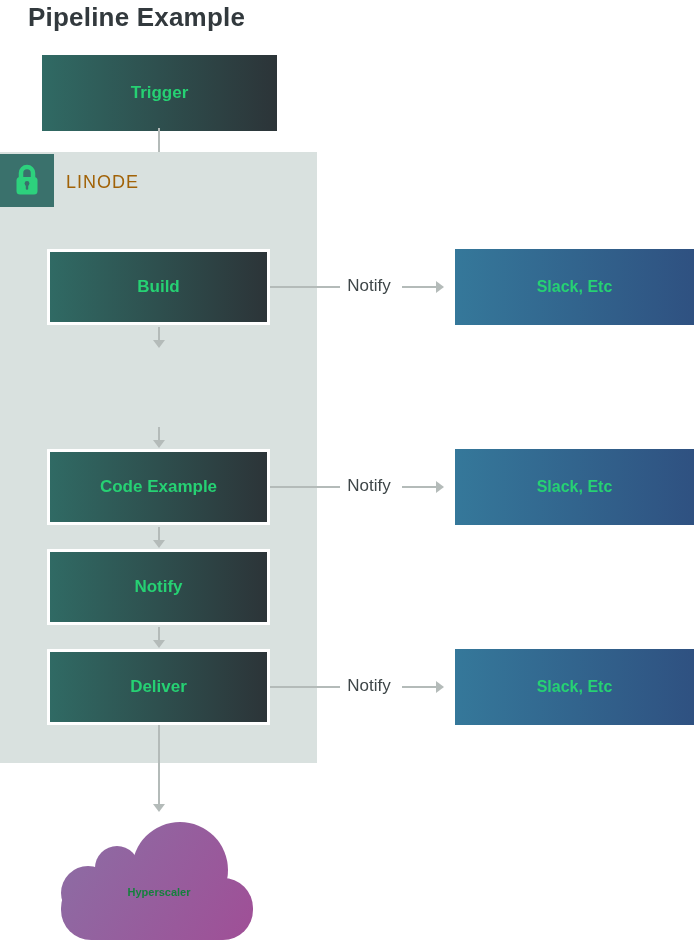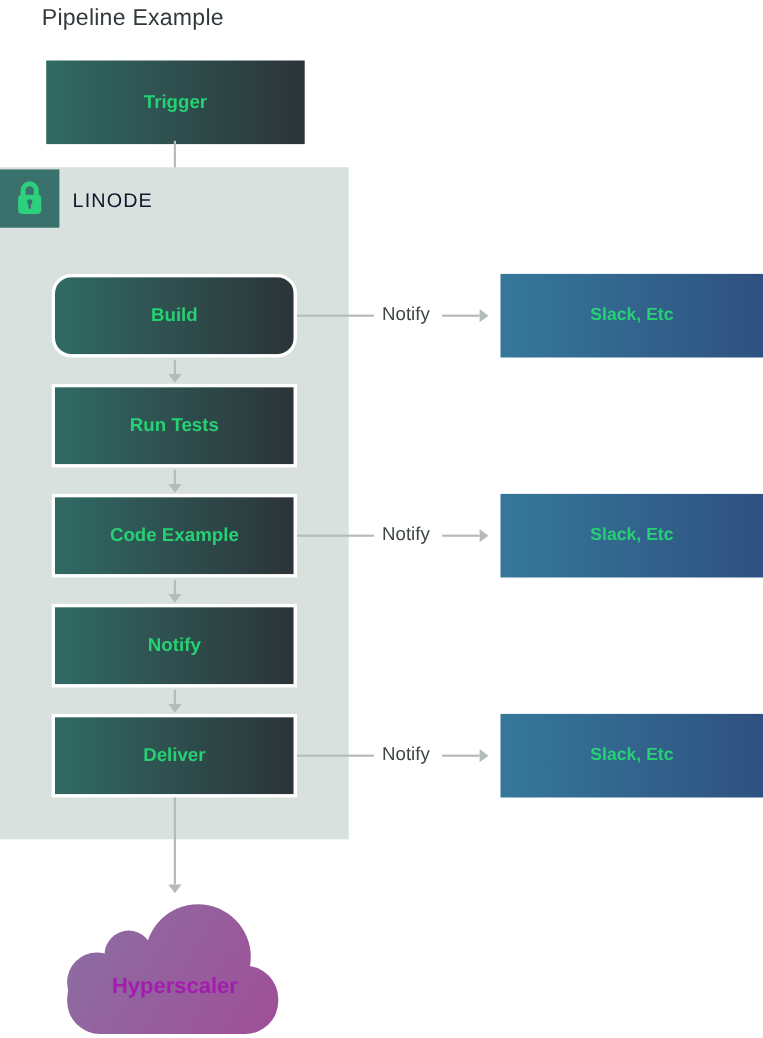--- a/index.html
+++ b/index.html
@@ -1,40 +1,40 @@
 <!DOCTYPE html>
 <html><head>
 <meta charset="utf-8">
 <style>
   * { margin:0; padding:0; box-sizing:border-box; }
   html,body { width:694px; height:944px; background:#ffffff; overflow:hidden;
     font-family:"Liberation Sans", sans-serif; }
   .page { position:relative; width:694px; height:944px; background:#ffffff; }
 
-  .title { position:absolute; left:38px; top:0px; font-size:21px; line-height:34px;
-    font-weight:400; color:#32393d; letter-spacing:0.2px; }
+  .title { position:absolute; left:28px; top:0px; font-size:26px; line-height:34px;
+    font-weight:700; color:#32393d; letter-spacing:0.2px; }
 
   
   .gbox { display:flex; align-items:center; justify-content:center;
     background:linear-gradient(90deg,#306a64 0%, #2c3438 100%);
     color:#26d173; font-weight:700; font-size:17px; }
   .trigger { position:absolute; left:42px; top:55px; width:235px; height:76px; }
 
   
   .linode-container { position:absolute; left:0; top:152px; width:317px; height:611px;
     background:#d9e1df; }
   .lock-badge { position:absolute; left:0; top:154px; width:54px; height:53px;
     background:#3a716c; display:flex; align-items:center; justify-content:center; }
   .linode-label { position:absolute; left:66px; top:172px; font-size:18px;
-    color:#0f172a; letter-spacing:1px; }
+    color:#a16207; letter-spacing:1px; }
 
   
   .pipe { position:absolute; left:47px; width:223px; height:76px;
     border:3px solid #ffffff; }
-  .s0 { top:249px;border-radius:18px; } .s1 { top:349px; } .s2 { top:449px; }
+  .s0 { top:249px; } .s1 { top:349px; } .s2 { top:449px; }
   .s3 { top:549px; } .s4 { top:649px; }
 
   
   .v-arrow { position:absolute; width:2px; background:#b4bbb9; left:158px; }
   .v-arrow .head-down { position:absolute; bottom:-8px; left:50%;
     transform:translateX(-50%); width:0; height:0;
     border-left:6px solid transparent; border-right:6px solid transparent;
     border-top:8px solid #b4bbb9; }
   .arrow-trigger { top:128px; height:106px; }
   .gap0 { top:327px; height:13px; } .gap1 { top:427px; height:13px; }
@@ -55,21 +55,21 @@
     border-top:6px solid transparent; border-bottom:6px solid transparent;
     border-left:8px solid #b4bbb9; }
   .slack-box { position:absolute; left:455px; top:0; width:239px; height:76px;
     background:linear-gradient(90deg,#35789a 0%, #2f5181 100%);
     display:flex; align-items:center; justify-content:center;
     color:#26d173; font-weight:700; font-size:16px; }
 
   
   .cloud-wrap { position:absolute; left:60px; top:820px; width:198px; height:122px; }
   .cloud-label { position:absolute; left:60px; top:886px; width:198px;
-    text-align:center; color:#a21caf; font-weight:700; font-size:20px; }
+    text-align:center; color:#15803d; font-weight:700; font-size:11px; }
 </style>
 </head>
 <body>
 
 <div class="page">
 
   <h1 class="title">Pipeline Example</h1>
 
   <div class="gbox trigger">
     <span>Trigger</span>
@@ -89,23 +89,20 @@
       <rect x="13.8" y="21.3" width="2.4" height="5.5" rx="1" fill="#3a716c"></rect>
     </svg>
   </div>
   <div class="linode-label">LINODE</div>
 
   <div class="gbox pipe s0">
     <span>Build</span>
   </div>
   <div class="v-arrow gap0">
     <span class="head-down"></span>
-  </div>
-  <div class="gbox pipe s1">
-    <span>Run Tests</span>
   </div>
   <div class="v-arrow gap1">
     <span class="head-down"></span>
   </div>
   <div class="gbox pipe s2">
     <span>Code Example</span>
   </div>
   <div class="v-arrow gap2">
     <span class="head-down"></span>
   </div>

